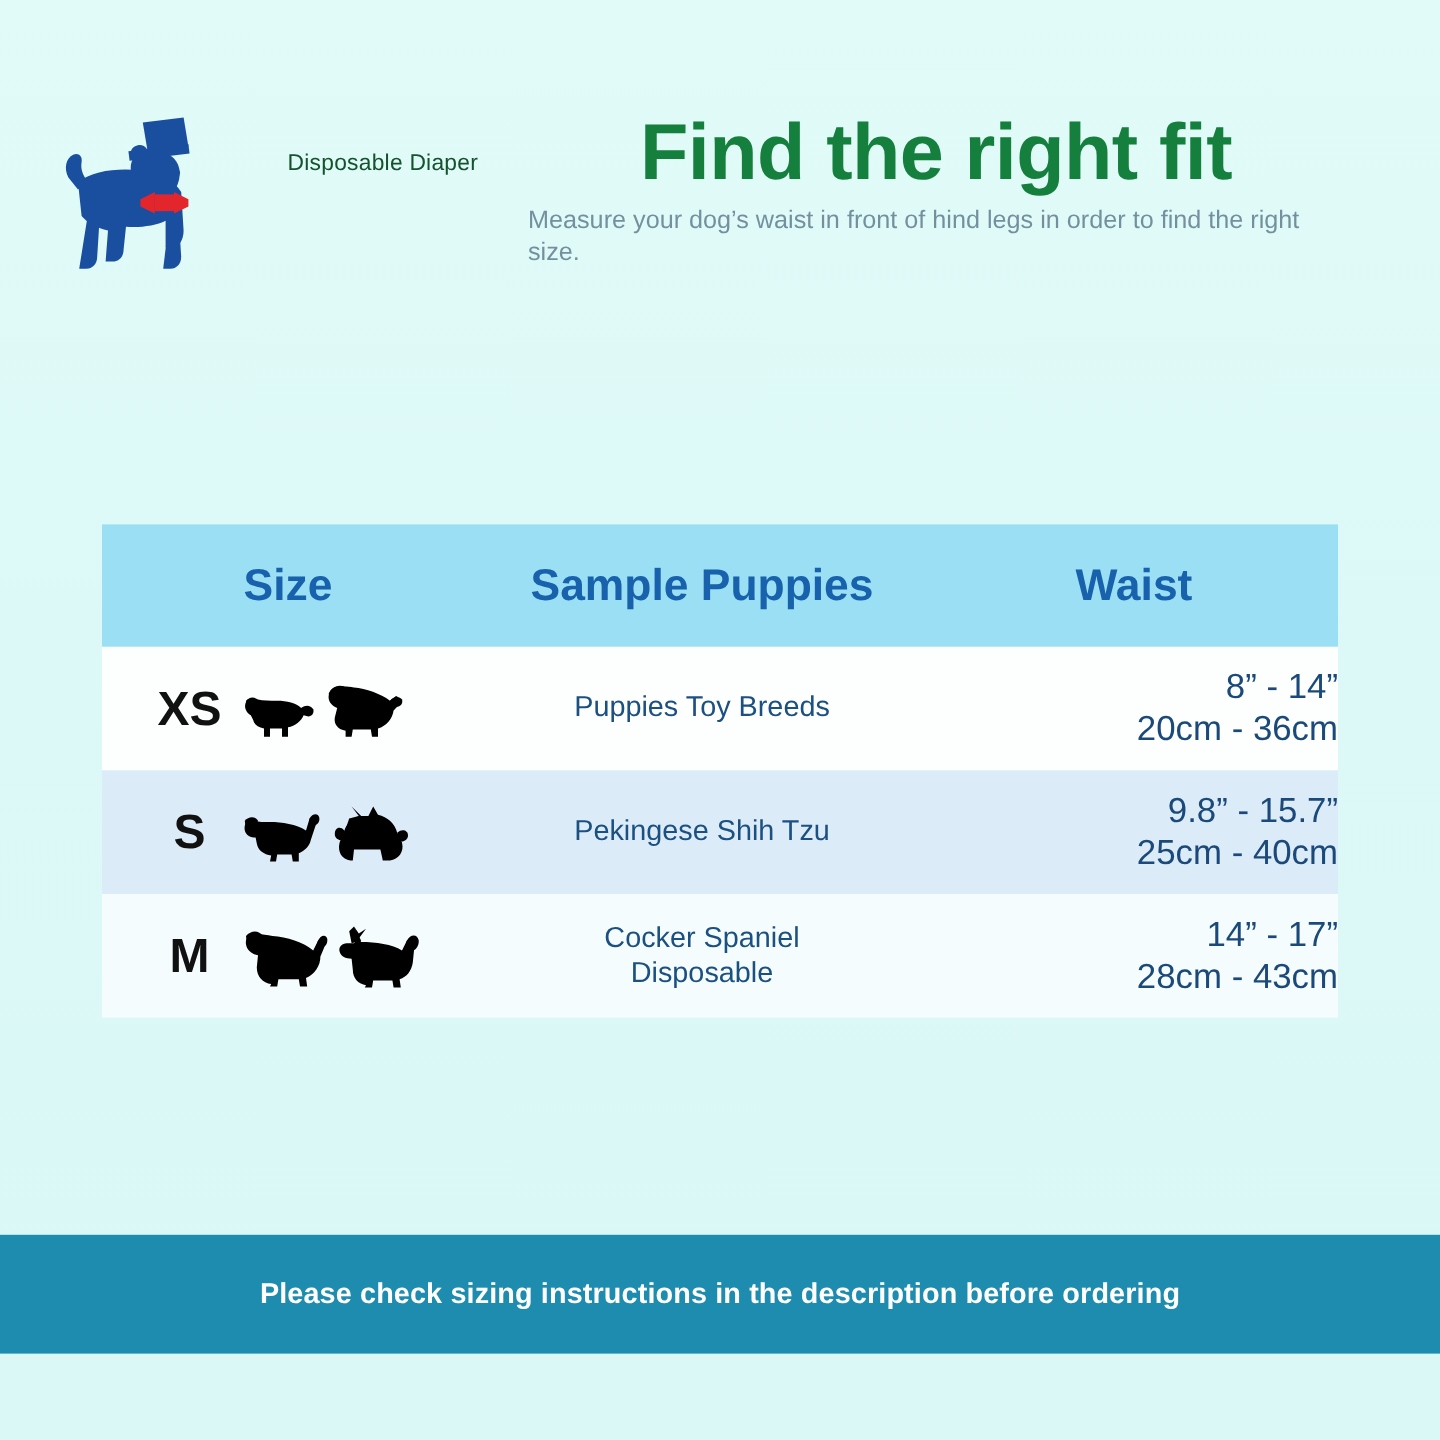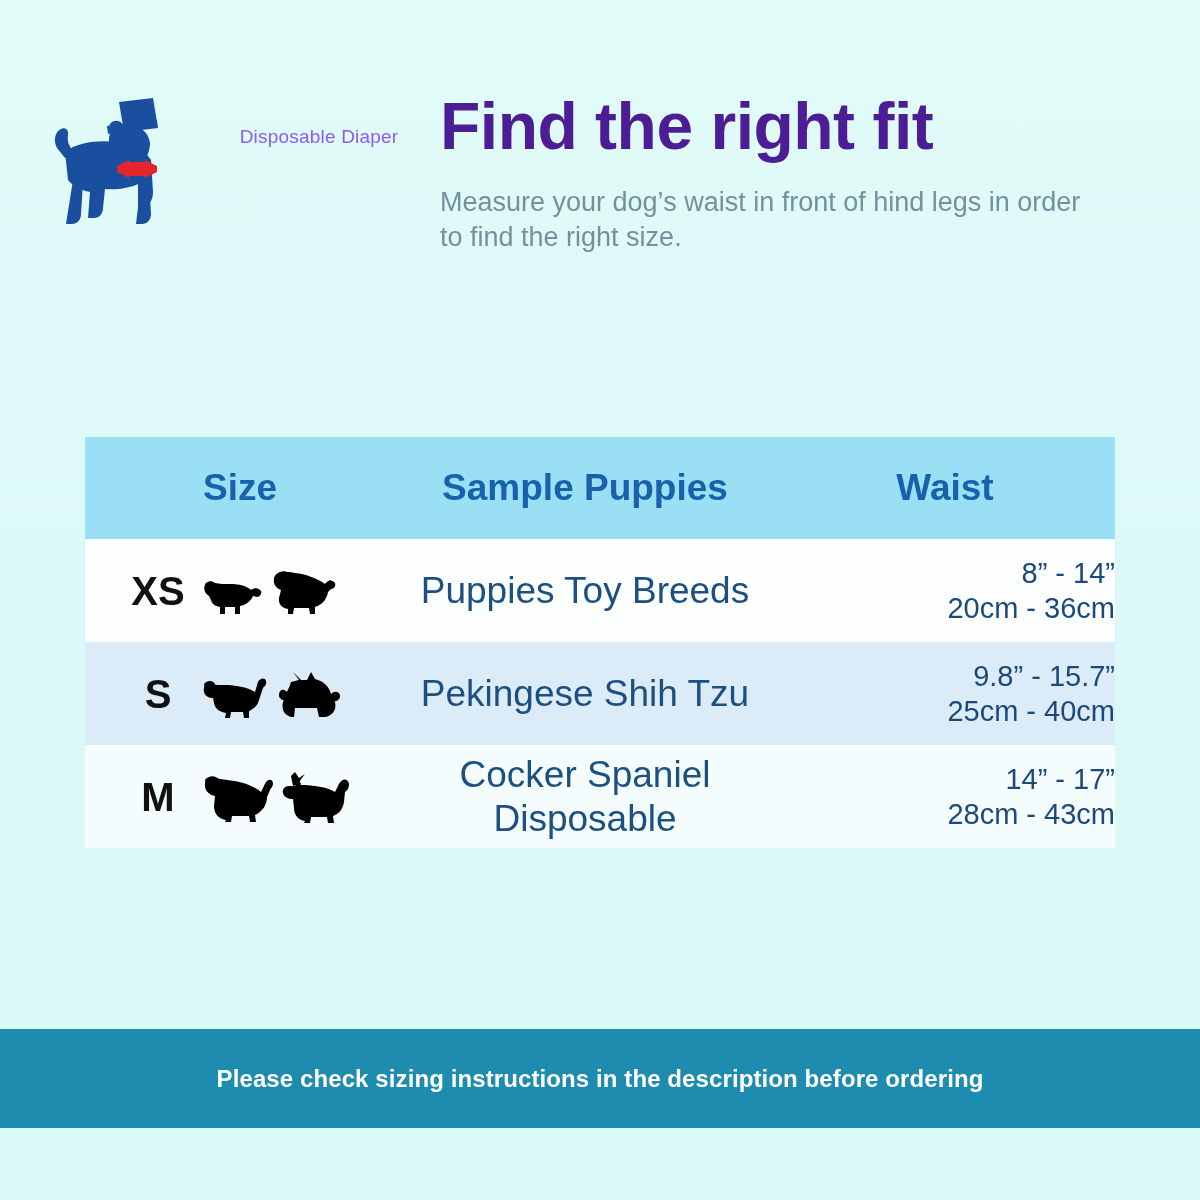--- a/index.html
+++ b/index.html
@@ -59,46 +59,47 @@
     font-size: 15px;
     color: #1a4fa0;
     vertical-align: super;
     font-weight: normal;
     position: relative;
     top: -14px;
     left: 1px;
   }
   .brand-sub {
     font-size: 19px;
-    color: #8b5cf6;
+    color: #14532d;
     letter-spacing: 0.2px;
     margin-top: 8px;
     text-align: center;
     width: 238px;
   }
 
   .headline-block {
     position: absolute;
     left: 440px;
     top: 92px;
     width: 680px;
   }
   .headline {
     font-size: 66px;
     font-weight: bold;
-    color: #4c1d95;
+    color: #15803d;
     letter-spacing: -0.5px;
     line-height: 1.05;
     margin: 0;
+    text-align: center;
   }
   .subhead {
-    font-size: 27px;
+    font-size: 21px;
     color: #74909f;
     line-height: 1.28;
-    margin: 24px 0 0 0;
+    margin: 10px 0 0 0;
     max-width: 650px;
   }
 
   
   .size-table {
     position: absolute;
     left: 85px;
     top: 437px;
     width: 1030px;
     border-collapse: collapse;
@@ -158,21 +159,21 @@
     flex: 0 0 auto;
   }
   .dog-pair svg { display: block; }
 
   .cell-breeds {
     width: 380px;
     vertical-align: middle;
     height: 103px;
     text-align: center;
     color: #1b5081;
-    font-size: 37px;
+    font-size: 24px;
     line-height: 1.18;
     padding: 0 6px;
   }
 
   .cell-waist {
     width: 340px;
     vertical-align: middle;
     height: 103px;
     text-align: right;
     color: #1b4a7a;

